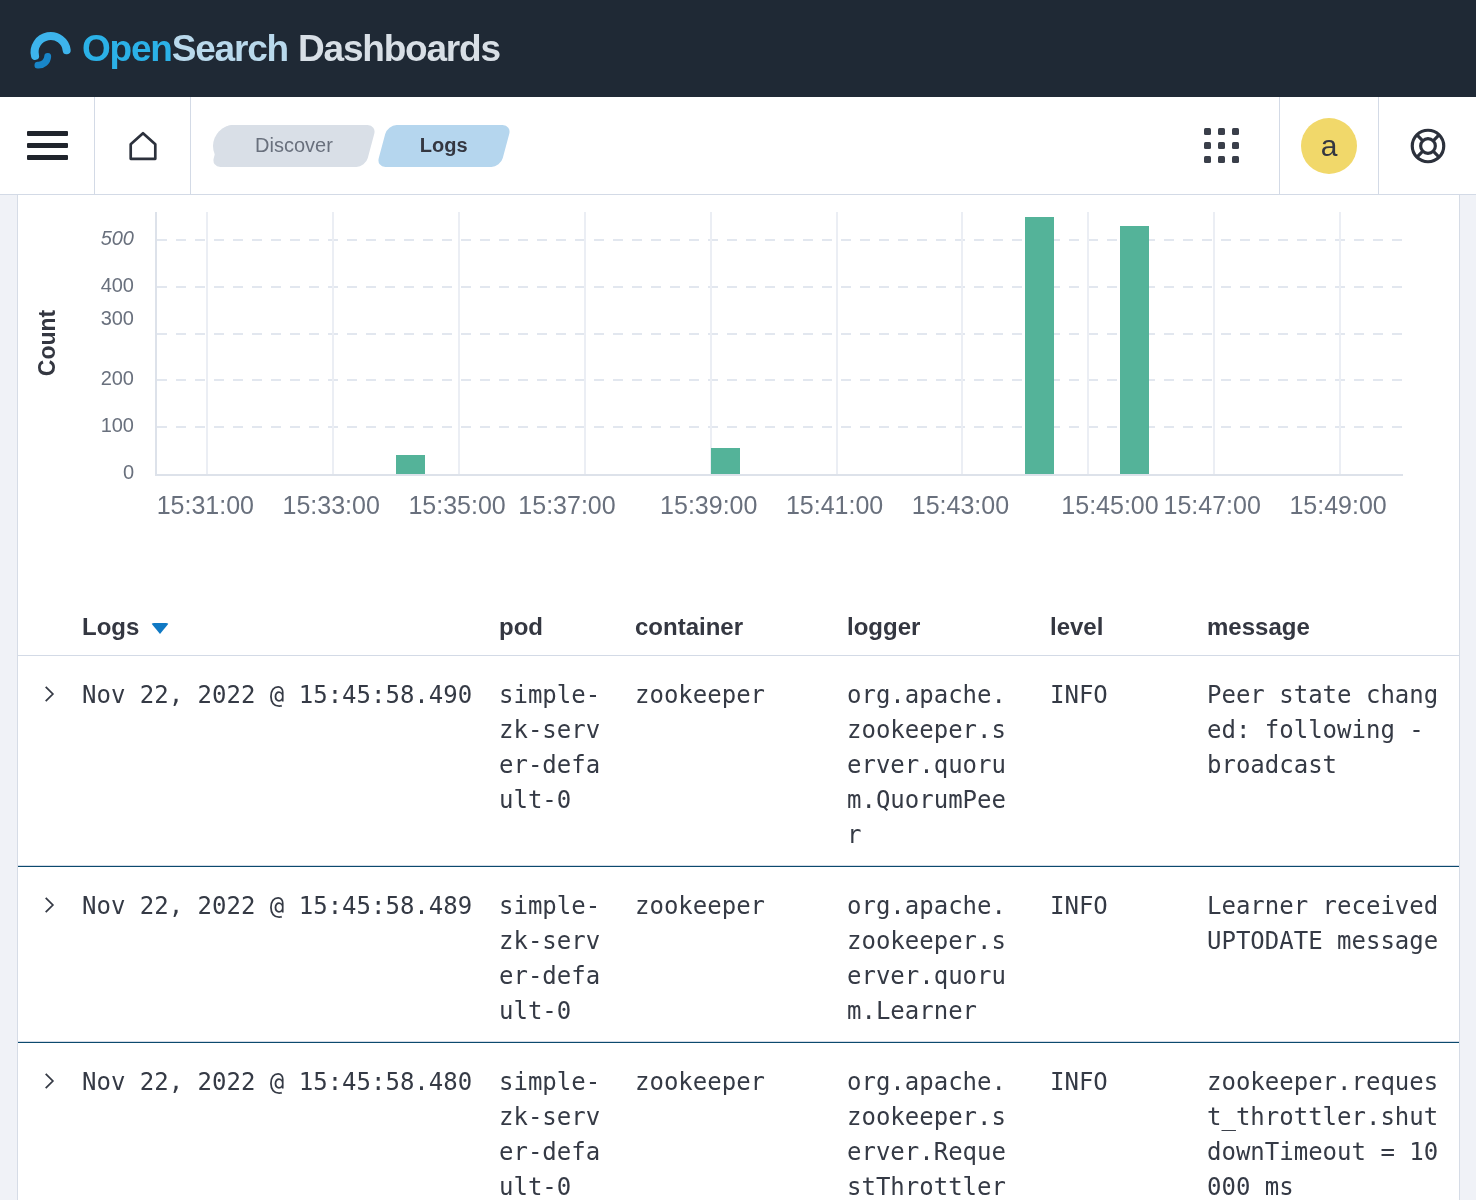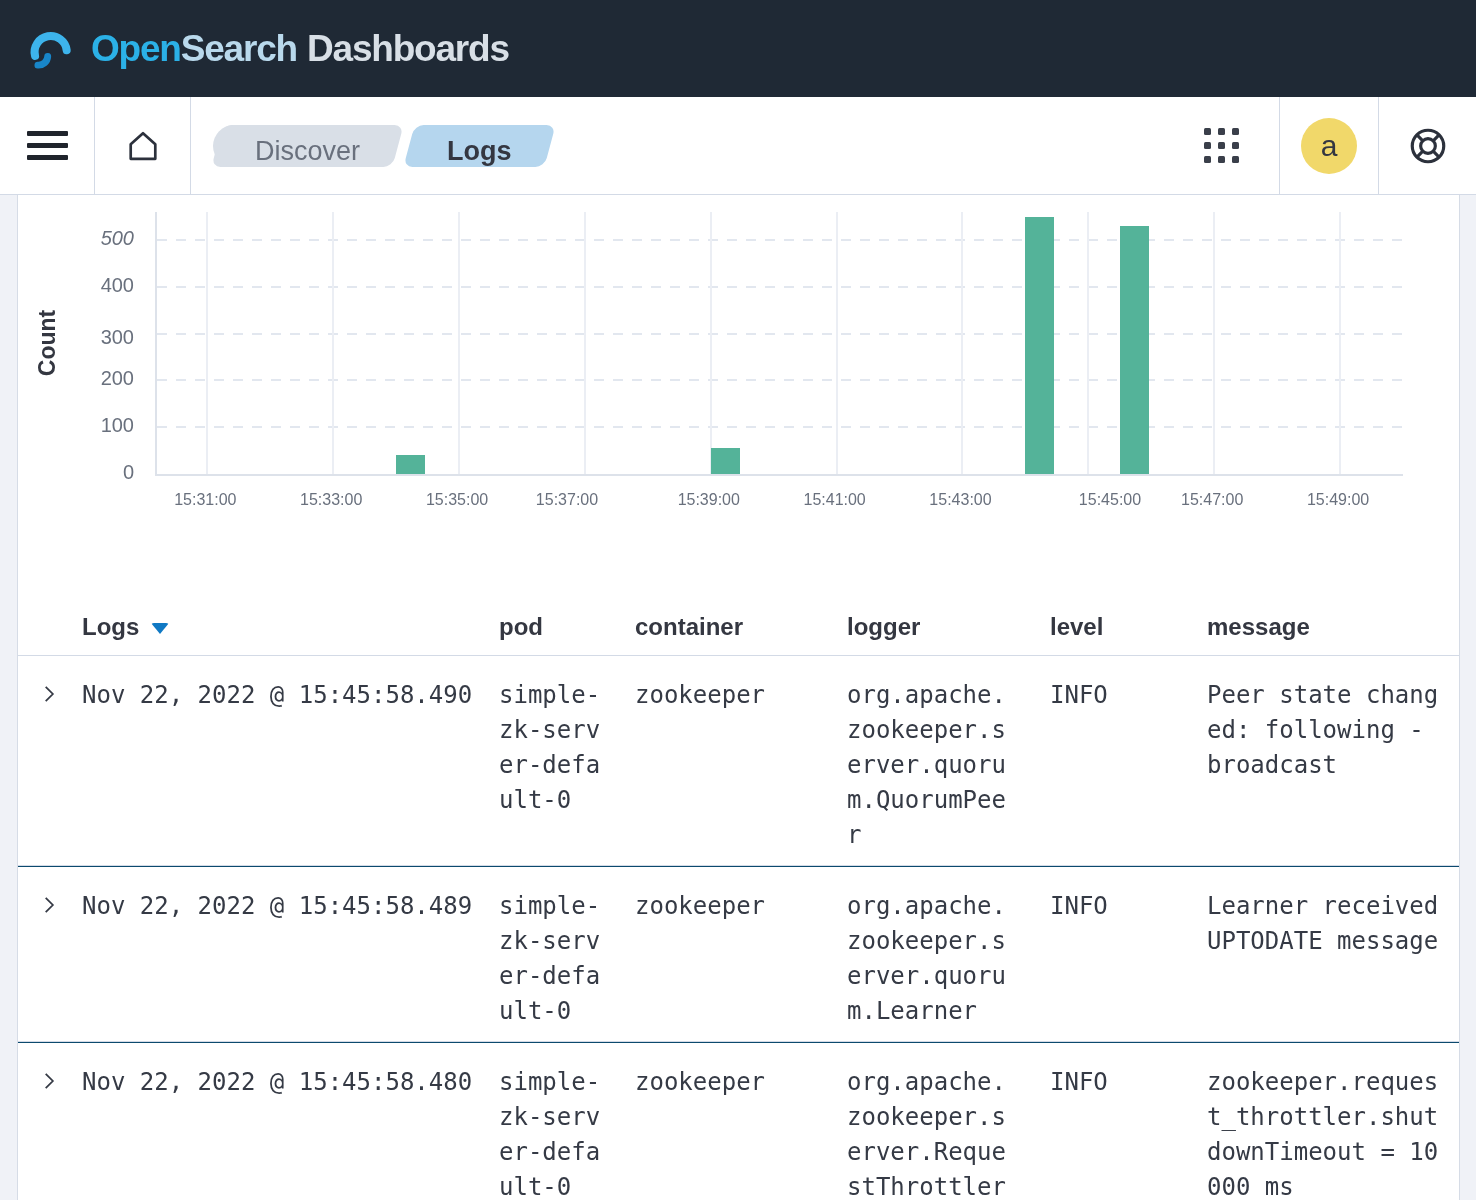--- a/index.html
+++ b/index.html
@@ -2,37 +2,37 @@
 <html><head>
 <meta charset="utf-8">
 <style>
   html,body { margin:0; padding:0; }
   body {
     width:1476px; height:1200px; overflow:hidden; background:#ffffff;
     font-family:"Liberation Sans", sans-serif; position:relative;
   }
   
   .topbar { height:97px; background:#1f2935; display:flex; align-items:center; padding-left:27px; box-sizing:border-box; }
-  .brand { display:flex; align-items:center; gap:18px; }
+  .brand { display:flex; align-items:center; gap:9px; }
   .brand-mark { width:46px; height:46px; }
   .brand-text { font-size:37px; font-weight:bold; letter-spacing:-1.2px; white-space:nowrap; }
   .brand-open { color:#2bb1e7; }
   .brand-search { color:#b9d9ec; }
   .brand-dash { color:#d8dfe6; margin-left:10px; }
 
   
   .navbar { height:98px; background:#fff; border-bottom:1px solid #d3dae6; display:flex; align-items:center; box-sizing:border-box; }
   .divider { width:1px; align-self:stretch; background:#d3dae6; }
   .iconbtn { display:flex; align-items:center; justify-content:center; cursor:pointer; background:none; border:none; padding:0; }
   .hamburger-wrap { width:94px; }
   .hamburger { width:41px; }
   .hamburger div { height:5px; background:#20242c; border-radius:1px; margin:7px 0; }
   .home-wrap { width:95px; }
   .crumbs { display:flex; align-items:center; gap:11px; margin-left:26px; }
-  .crumb { height:42px; position:relative; display:flex; align-items:flex-end; padding:0 38px; font-size:27px; cursor:pointer; border:none; background:none; }
+  .crumb { height:42px; position:relative; display:flex; align-items:center; padding:0 38px; font-size:20px; cursor:pointer; border:none; background:none; }
   .crumb-bg { position:absolute; inset:0; transform:skewX(-15deg); border-radius:9px; }
   .crumb-bg2 { position:absolute; left:-4px; top:0; bottom:0; width:55%; border-radius:21px 0 0 21px; }
   .crumb-inactive .crumb-bg, .crumb-inactive .crumb-bg2 { background:#d9dfe7; }
   .crumb-inactive { color:#69707d; }
   .crumb-active .crumb-bg { background:#b5d6ee; }
   .crumb-active { color:#343741; font-weight:600; }
   .crumb span { position:relative; }
   .nav-spacer { flex:1; }
   .apps-wrap { width:115px; }
   .apps-grid { display:grid; grid-template-columns:repeat(3,7px); grid-template-rows:repeat(3,7px); gap:7px; }
@@ -49,21 +49,21 @@
   .content { position:absolute; left:18px; right:17px; top:195px; bottom:0; background:#fff; overflow:hidden; }
 
   
   .chart-section { position:relative; height:403px; }
   .plot { position:absolute; left:137px; top:17px; width:1246px; height:262px;
           border-left:2px solid #dde2ea; border-bottom:2px solid #dde2ea; }
   .vgrid { position:absolute; top:0; bottom:0; width:2px; background:#ebeef4; }
   .hgrid { position:absolute; left:0; right:0; height:2px;
            background:repeating-linear-gradient(to right,#e2e7ef 0 10px,transparent 10px 19px); }
   .bar { position:absolute; bottom:0; width:29px; }
-  .xlab { position:absolute; width:160px; text-align:center; font-size:16px; color:#69707d; top:296px; }
+  .xlab { position:absolute; width:160px; text-align:center; font-size:25px; color:#69707d; top:296px; }
   .ylab { position:absolute; width:80px; text-align:right; font-size:20px; color:#69707d; left:36px; }
   .ytitle { position:absolute; left:29px; top:148px; transform:translate(-50%,-50%) rotate(-90deg);
             font-weight:bold; font-size:23px; color:#343741; }
   .xtitle { position:absolute; left:137px; width:1246px; top:351px; text-align:center;
             font-weight:bold; font-size:24px; color:#343741; }
 
   
   .grid-cols { display:grid; grid-template-columns:45px 417px 136px 212px 203px 157px 245px; padding-left:19px; }
   .thead { align-items:center; height:57px; border-bottom:1px solid #d3dae6;
            font-weight:bold; font-size:24px; color:#343741; }
@@ -185,21 +185,21 @@
         <div class="xlab" style="left: 736.636px;">15:41:00</div>
         <div class="xlab" style="left: 862.495px;">15:43:00</div>
         <div class="xlab" style="left: 1012px;">15:45:00</div>
         <div class="xlab" style="left: 1114.21px;">15:47:00</div>
         <div class="xlab" style="left: 1240.07px;">15:49:00</div>
       </div>
     <div id="ylabels">
         <div class="ylab" style="top: 266px;">0</div>
         <div class="ylab" style="top: 219.214px;">100</div>
         <div class="ylab" style="top: 172.429px;">200</div>
-        <div class="ylab" style="top: 131px;">300</div>
+        <div class="ylab" style="top: 112px;">300</div>
         <div class="ylab" style="top: 78.8571px;">400</div>
         <div class="ylab" style="top: 32.0714px; font-style: italic;">500</div>
       </div>
   </div>
 
   <div class="thead grid-cols">
     <div></div>
     <div class="th">
       <span>Logs</span>
       <span class="sort-caret"></span>

